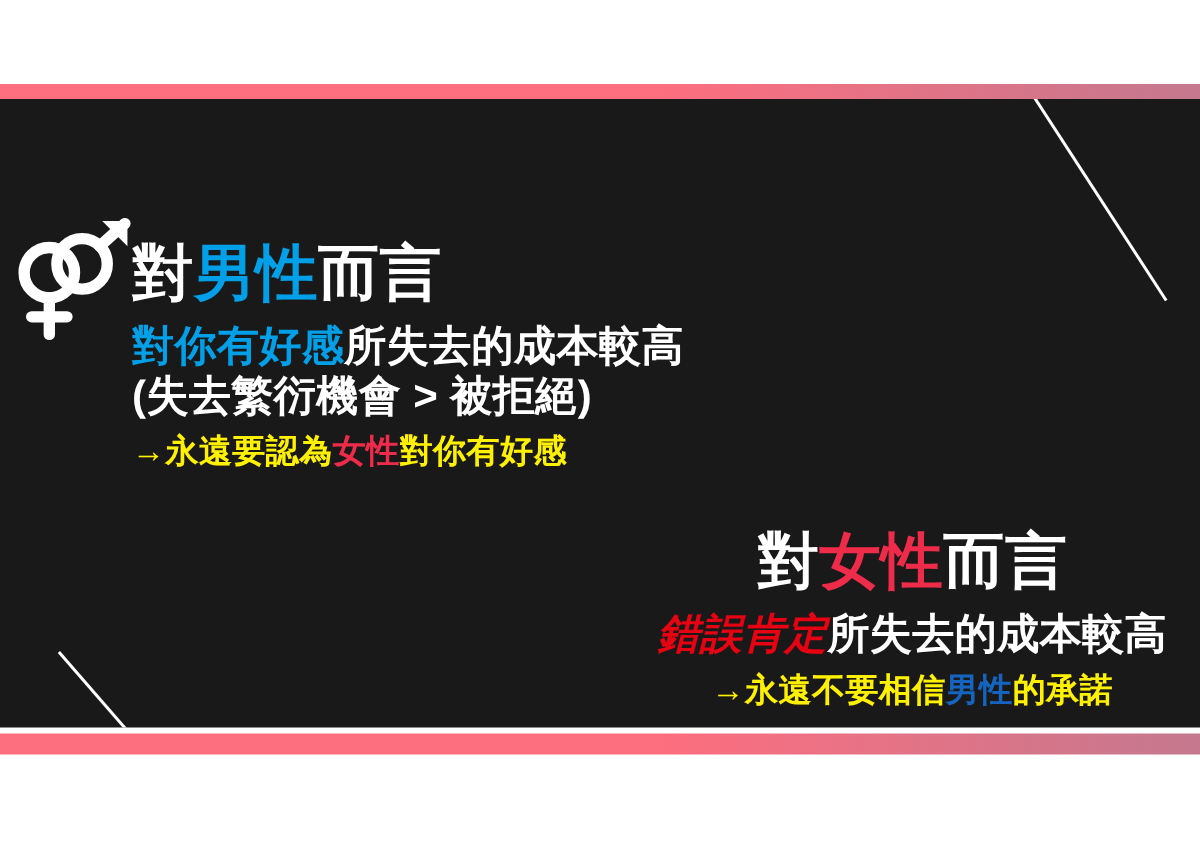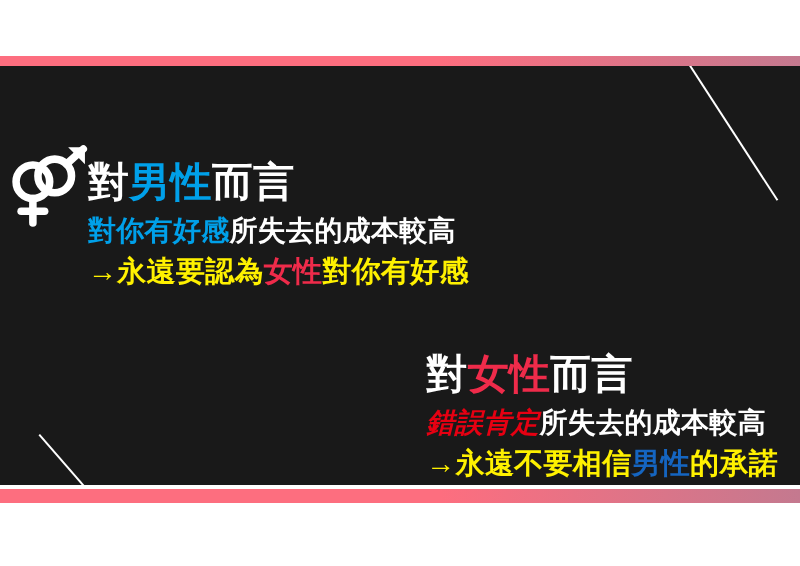--- a/index.html
+++ b/index.html
@@ -78,34 +78,34 @@
     letter-spacing: 0.3px;
   }
   .male-block {
     left: 88px;
     top: 96px;
     text-align: left;
   }
   .female-block {
     right: 22px;
     top: 288px;
-    text-align: left;
+    text-align: center;
   }
   .headline {
     font-size: 41px;
     font-weight: bold;
     margin-bottom: 14px;
   }
   .line {
     font-size: 28px;
     font-weight: bold;
     margin-bottom: 5px;
   }
   .line.concl {
-    font-size: 29px;
+    font-size: 22px;
     margin-top: 12px;
     color: #fff100;
   }
   
   .c-blue   { color: #00a0e9; }
   .c-blue-d { color: #1565c0; }
   .c-red    { color: #ef2b4a; }
   .c-red-d  { color: #e60012; font-style: italic; }
   .c-yellow { color: #fff100; }
   .c-white  { color: #ffffff; }
@@ -137,20 +137,21 @@
         <line x1="18" y1="80" x2="46" y2="80"></line>
       </g>
     </svg>
 
     <div class="block male-block">
 
       <div class="headline"><span class="c-white">對</span><span class="c-blue">男性</span><span class="c-white">而言</span></div>
 
       <div class="line"><span class="c-blue">對你有好感</span><span class="c-white">所失去的成本較高</span></div>
 
+      <div class="line"><span class="c-white">(失去繁衍機會 &gt; 被拒絕)</span></div>
 
       <div class="line concl"><span class="c-yellow">→</span><span class="c-yellow">永遠要認為</span><span class="c-red">女性</span><span class="c-yellow">對你有好感</span></div>
 
     </div>
 
     <div class="block female-block">
 
       <div class="headline"><span class="c-white">對</span><span class="c-red">女性</span><span class="c-white">而言</span></div>
 
       <div class="line"><span class="c-red-d">錯誤肯定</span><span class="c-white">所失去的成本較高</span></div>

